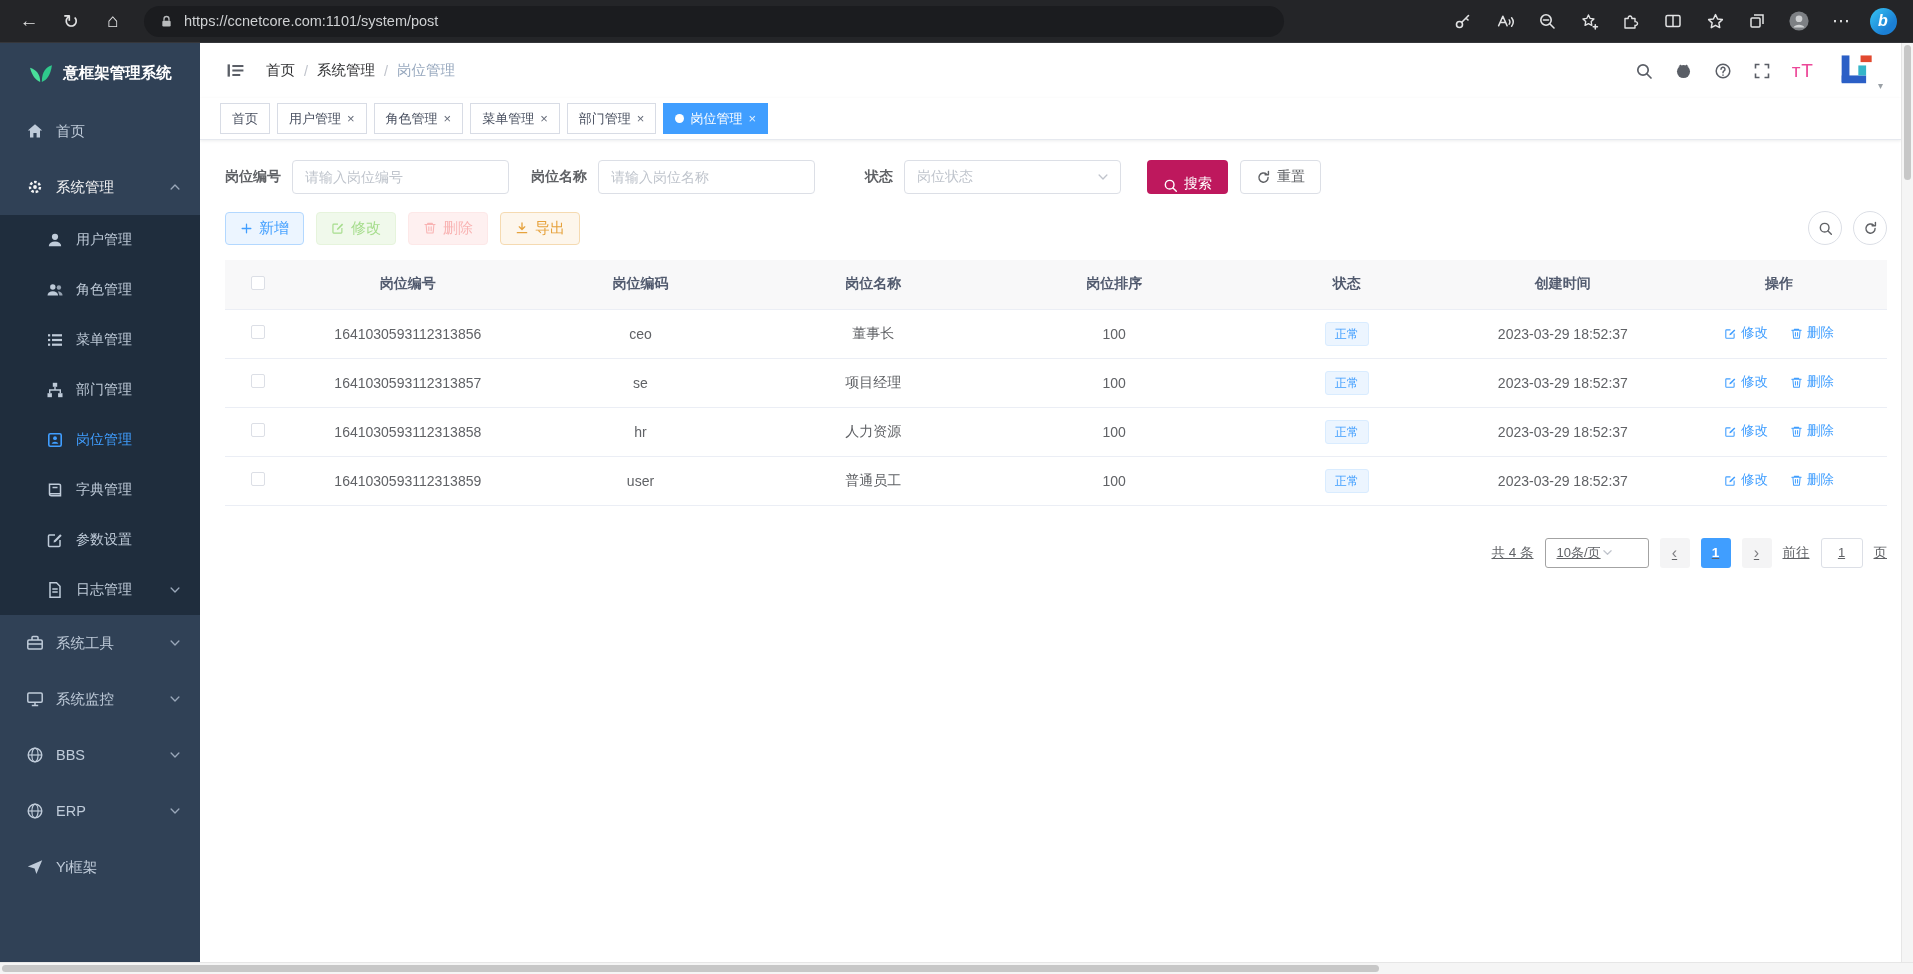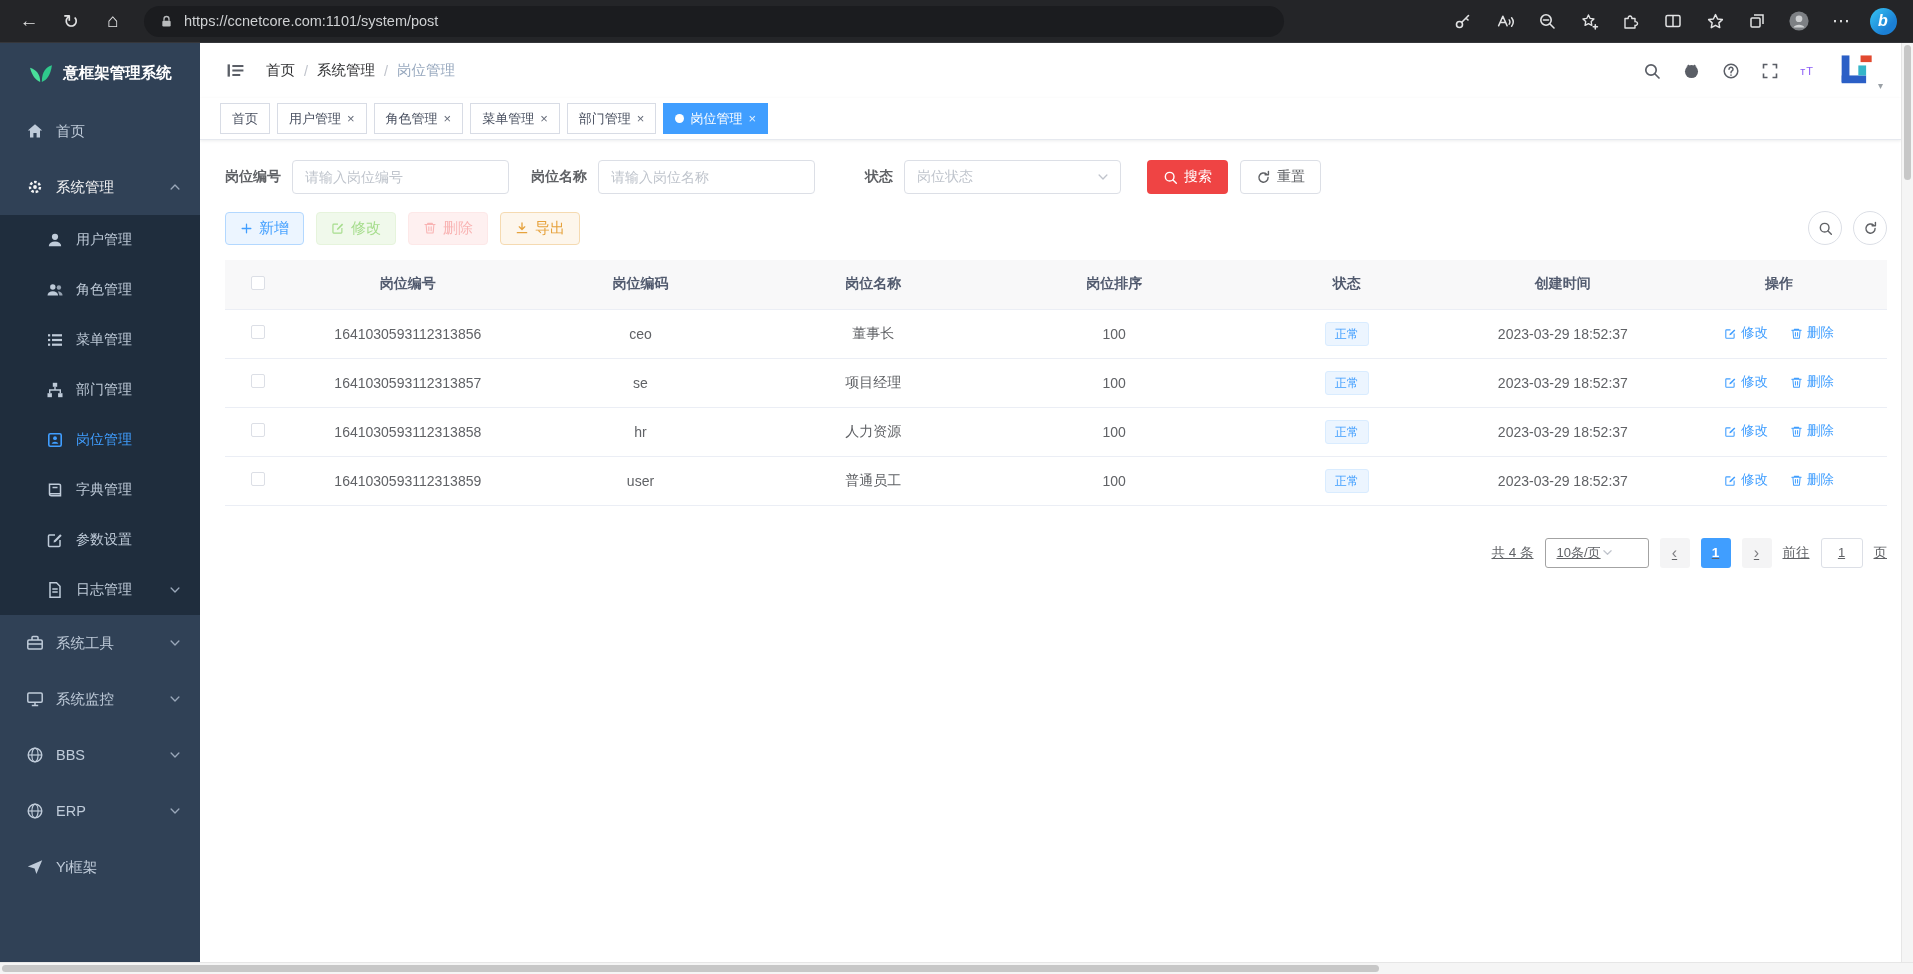--- a/index.html
+++ b/index.html
@@ -8,21 +8,21 @@
   .ic{display:inline-block;vertical-align:middle;}
   svg{display:block;}
 
   
   .chrome{height:43px;background:#242528;display:flex;align-items:center;padding:0 10px;gap:4px;border-bottom:1px solid #35363a;}
   .navbtn{width:38px;height:34px;border-radius:6px;display:flex;align-items:center;justify-content:center;color:#e2e3e4;font-size:19px;cursor:pointer;}
   .urlbar{flex:1;max-width:1140px;height:31px;margin-left:8px;background:#1b1c1f;border-radius:16px;display:flex;align-items:center;gap:10px;padding:0 15px;color:#cfd1d3;font-size:14.5px;cursor:text;}
   .urlbar .lock{color:#b9bbbd;}
   .chrome-right{margin-left:auto;display:flex;align-items:center;gap:2px;}
   .cbtn{width:40px;height:34px;border-radius:6px;display:flex;align-items:center;justify-content:center;color:#e2e3e4;font-size:18px;cursor:pointer;}
-  .fontsize-ico{font-size:11px;color:#8b5cf6;letter-spacing:1px;}
+  .fontsize-ico{font-size:19px;color:#ec4899;letter-spacing:1px;}
   .bing-badge{width:27px;height:27px;border-radius:50%;background:linear-gradient(135deg,#37c6f4 0%,#1b7fd4 70%);color:#fff;font-weight:bold;font-size:16px;display:flex;align-items:center;justify-content:center;font-style:italic;}
 
   
   .app-side{position:absolute;left:0;top:43px;bottom:12px;width:200px;background:#304156;overflow:hidden;}
   .app-main{position:absolute;left:200px;top:43px;right:12px;bottom:12px;background:#fff;overflow:hidden;}
   .vscroll{position:absolute;right:0;top:43px;bottom:12px;width:12px;background:#f5f5f5;border-left:1px solid #e6e6e6;}
   .vscroll .thumb{position:absolute;left:2px;right:2px;top:2px;height:135px;background:#c7c7c7;border-radius:5px;}
   .hscroll{position:absolute;left:0;right:0;bottom:0;height:12px;background:#f5f5f5;border-top:1px solid #e6e6e6;}
   .hscroll .thumb{position:absolute;top:2px;bottom:2px;left:2px;width:72%;background:#c7c7c7;border-radius:5px;}
 
@@ -58,21 +58,21 @@
   .content{padding:20px 14px 0 25px;}
   .filter-row{display:flex;align-items:center;}
   .f-group{display:flex;align-items:center;gap:11px;margin-right:22px;}
   .f-group.status{margin-left:28px;}
   .f-label{font-size:14px;font-weight:700;color:#606266;}
   .f-input{width:217px;height:34px;border:1px solid #dcdfe6;border-radius:4px;padding:0 12px;font-size:14px;color:#14532d;outline:none;font-family:inherit;}
   .f-input::placeholder{color:#bfc4cc;}
   .f-select{width:217px;height:34px;border:1px solid #dcdfe6;border-radius:4px;padding:0 10px 0 12px;font-size:14px;color:#bfc4cc;display:flex;align-items:center;justify-content:space-between;cursor:pointer;background:#fff;}
   .f-select .chev{color:#c0c4cc;}
   .btn{height:34px;border-radius:4px;display:inline-flex;align-items:center;gap:6px;font-size:14px;cursor:pointer;border:1px solid transparent;padding:0 15px;font-family:inherit;}
-  .btn-primary{background:#ef4444;color:#fff;margin-left:4px;}
+  .btn-primary{background:#be185d;color:#fff;margin-left:4px;align-items:flex-end;}
   .btn-plain{background:#fff;border-color:#dcdfe6;color:#606266;margin-left:12px;}
 
   .toolbar{display:flex;align-items:center;margin-top:17px;}
   .tbtn{height:33px;padding:0 14px;border-radius:4px;font-size:15px;display:inline-flex;align-items:center;gap:6px;border:1px solid;cursor:pointer;margin-right:12px;}
   .tbtn.add{color:#409eff;background:#ecf5ff;border-color:#b3d8ff;}
   .tbtn.edit{color:#a6dd8d;background:#f0f9eb;border-color:#e6f4dc;cursor:not-allowed;}
   .tbtn.del{color:#f9b4b4;background:#fef0f0;border-color:#fde8e8;cursor:not-allowed;}
   .tbtn.exp{color:#e6a23c;background:#fdf6ec;border-color:#f5dab1;}
   .tool-right{margin-left:auto;display:flex;gap:11px;}
   .circle-btn{width:34px;height:34px;border-radius:50%;border:1px solid #dcdfe6;background:#fff;color:#606266;display:flex;align-items:center;justify-content:center;cursor:pointer;}

